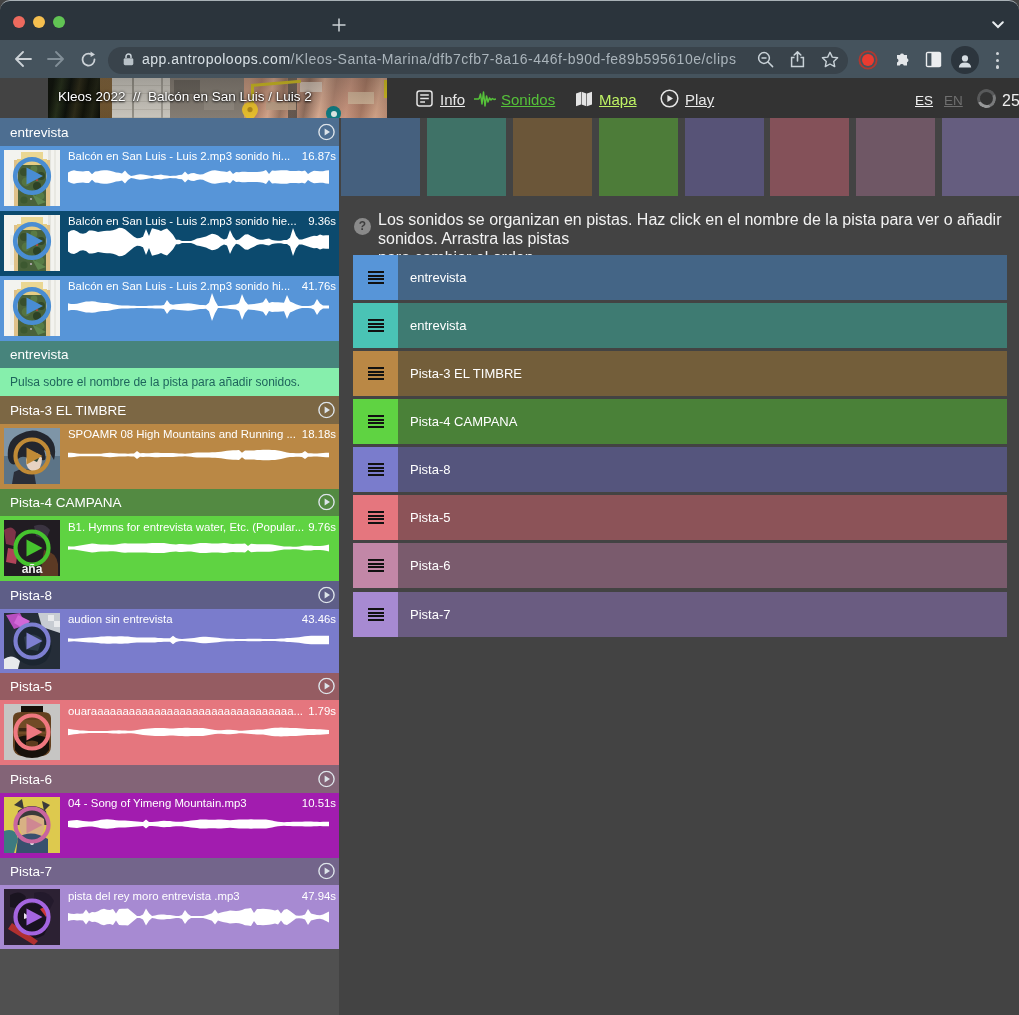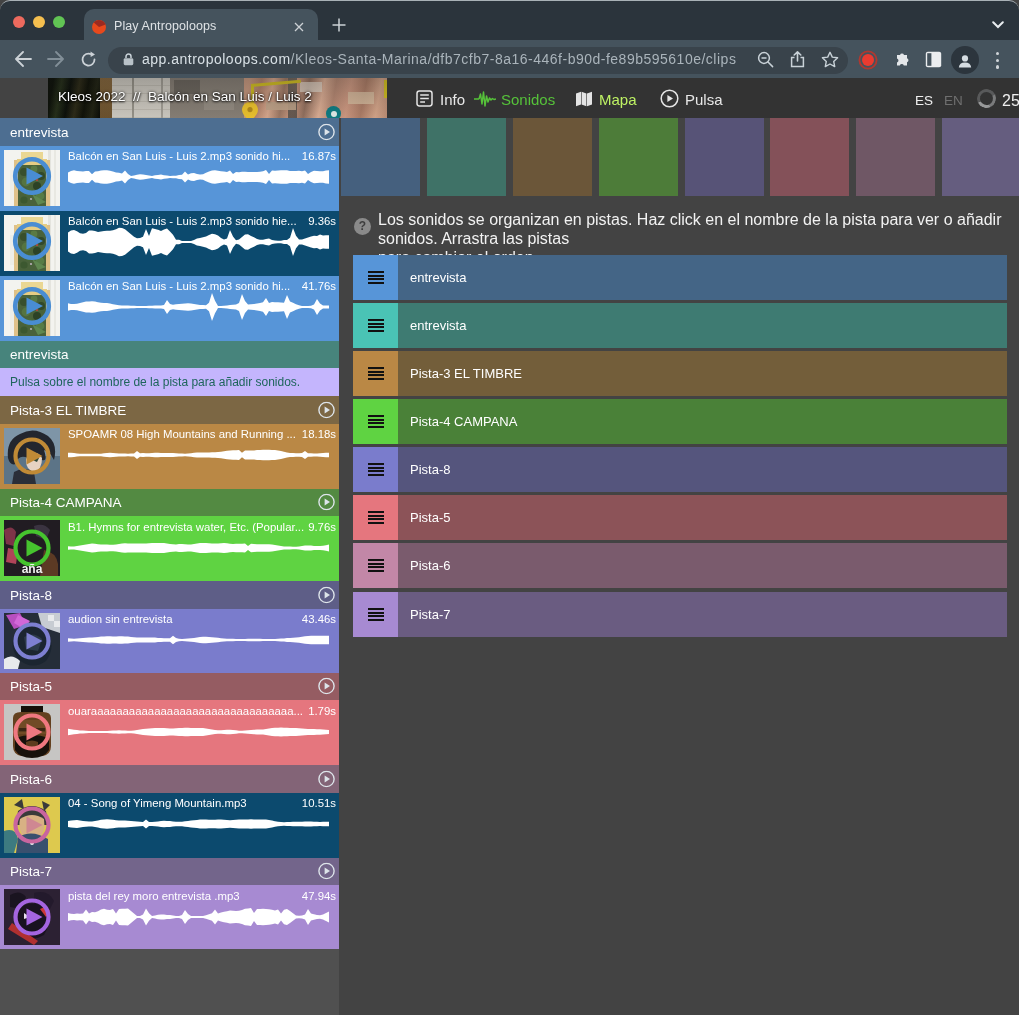--- a/index.html
+++ b/index.html
@@ -11,21 +11,21 @@
 .navbar { position:absolute; left:0; top:40px; width:1019px; height:38px; background:#45535d; }
 .pill { position:absolute; left:108px; top:7px; width:740px; height:26.5px; border-radius:13.5px; background:#39434b; }
 .url { position:absolute; left:142px; top:11px; font-size:14px; letter-spacing:0.5px; white-space:nowrap; }
 .dom { color:#d8e0e5; } .path { color:#aab4bb; }
 .avatar { position:absolute; left:951px; top:6px; width:28px; height:28px; border-radius:50%; background:#2c353d; }
 .avatar svg { position:absolute; left:6px; top:7px; }
 .dot { position:absolute; left:995.5px; width:3.4px; height:3.4px; border-radius:50%; background:#d0d5d9; }
 .appheader { position:absolute; left:0; top:78px; width:1019px; height:40px; background:#333333;margin-left:48px; }
 .photo { position:absolute; left:0; top:0; width:339px; height:40px; overflow:hidden; }
 .kleos { position:absolute; left:10px; top:11px; font-size:13.5px; color:#fff; text-shadow:0 0 3px rgba(0,0,0,0.9), 0 1px 2px rgba(0,0,0,0.8); white-space:nowrap; }
-.menu .mt { position:absolute; top:91px; font-size:15px; }
+.menu .mt { position:absolute; top:91px; font-size:15px;text-decoration:underline; }
 .menu svg, .menu span { transform:translateY(-78px); }
 .spin { position:absolute; left:929px; top:89px; width:19px; height:19px; border-radius:50%;
   border:3.6px solid #58595a; border-bottom-color:#98999a; border-right-color:#7a7b7c; transform:translateY(-78px) rotate(20deg); }
 .sidebar { position:absolute; left:0; top:118px; width:339px; height:897px; background:#505050; }
 .shdr { position:absolute; left:0; width:339px; color:#fff; font-size:13.5px; }
 .shdr span { position:absolute; left:10px; top:50%; transform:translateY(-50%); }
 .pbtn { position:absolute; right:4px; top:50%; transform:translateY(-50%); width:17px; height:17px; }
 .sclip { position:absolute; left:0; width:339px; }
 .th { position:absolute; left:4px; top:4px; }
 .ct { position:absolute; left:68px; top:4.5px; width:268px; display:flex; color:#fff; font-size:11.4px; letter-spacing:0; }
@@ -42,30 +42,20 @@
 .bars { position:absolute; left:14.5px; top:16px; width:16px; height:13px;
   background:repeating-linear-gradient(to bottom,#111 0,#111 2.2px,transparent 2.2px,transparent 3.6px); }
 .tname { position:absolute; left:45px; top:0; width:609px; height:45px; color:#fff; font-size:13px; line-height:45px; padding-left:12px; }
 </style></head>
 <body>
 
 <div class="tabbar">
  <div class="tl" style="left:13px;background:#ed6a5e"></div>
  <div class="tl" style="left:32.5px;background:#f5bf4f"></div>
  <div class="tl" style="left:52.5px;background:#61c454"></div>
- <div class="tab">
-   <svg width="14" height="14" viewBox="0 0 14 14" style="position:absolute;left:8px;top:11px">
-        <circle cx="7" cy="7" r="7" fill="#e8491c"></circle>
-        <path d="M7 7 L13.6 4.6 A7 7 0 0 0 1.8 2.4 Z" fill="#9c2a20"></path>
-      </svg>
-   <span class="tabt">Play Antropoloops</span>
-   <svg width="10" height="10" viewBox="0 0 10 10" style="position:absolute;right:14px;top:13px">
-        <path d="M1 1 L9 9 M9 1 L1 9" stroke="#ccd1d5" stroke-width="1.3"></path>
-      </svg>
- </div>
  <svg width="14" height="14" viewBox="0 0 14 14" style="position:absolute;left:332px;top:17px">
       <path d="M7 0.5 V13.5 M0.5 7 H13.5" stroke="#ccd1d5" stroke-width="1.5"></path>
     </svg>
  <svg width="12" height="8" viewBox="0 0 12 8" style="position:absolute;left:992px;top:20px">
       <path d="M1.2 1.2 L6 6 L10.8 1.2" fill="none" stroke="#e8ecef" stroke-width="2" stroke-linecap="round"></path>
     </svg>
 </div>
 <div class="navbar">
  <svg width="18" height="16" viewBox="0 0 18 16" style="position:absolute;left:14px;top:11px">
       <path d="M9 1 L2 8 L9 15 M2.3 8 H17" fill="none" stroke="#ccd2d7" stroke-width="1.8" stroke-linecap="round" stroke-linejoin="round"></path>
@@ -155,21 +145,21 @@
       </svg>
  <span class="mt" style="left:453px;color:#56c23a">Sonidos</span>
  <svg width="18" height="16" viewBox="0 0 18 16" style="position:absolute;left:527px;top:91px">
         <path d="M1 2.5 L6 0.8 V13.5 L1 15.2 Z M6.6 0.8 L11.4 2.5 V15.2 L6.6 13.5 Z M12 2.5 L17 0.8 V13.5 L12 15.2 Z" fill="#e4e4e4"></path>
       </svg>
  <span class="mt" style="left:551px;color:#bef264">Mapa</span>
  <svg width="19" height="19" viewBox="0 0 19 19" style="position:absolute;left:612px;top:89px">
         <circle cx="9.5" cy="9.5" r="8.3" fill="none" stroke="#e4e4e4" stroke-width="1.5"></circle>
         <path d="M7.4 6 L13 9.5 L7.4 13 Z" fill="#e4e4e4"></path>
       </svg>
- <span class="mt" style="left:637px;color:#e8e8e8">Pulsa</span>
+ <span class="mt" style="left:637px;color:#e8e8e8">Play</span>
  <span class="mt" style="left:867px;top:92.5px;font-size:13.5px;color:#f0f0f0">ES</span>
  <span class="mt" style="left:896px;top:92.5px;font-size:13.5px;color:#6f6f6f">EN</span>
  <div class="spin"></div>
  <span style="position:absolute;left:954px;top:92px;font-size:16px;color:#efefef">25 / 9</span>
  <svg width="17" height="17" viewBox="0 0 17 17" style="position:absolute;left:996px;top:90px">
         <circle cx="8.5" cy="8.5" r="7.7" fill="none" stroke="#a0a0a0" stroke-width="1.4"></circle>
         <circle cx="8.5" cy="6.7" r="2.5" fill="none" stroke="#a0a0a0" stroke-width="1.4"></circle>
         <path d="M3.4 13.6 Q5 10.6 8.5 10.6 Q12 10.6 13.6 13.6" fill="none" stroke="#a0a0a0" stroke-width="1.4"></path>
       </svg>
 </div>
@@ -283,21 +273,21 @@
     </div>
 <div class="wfw" style="top:16.5px;height:30px">
       <svg class="wf" width="266" height="30" viewBox="0 -15 266 30">
         <path d="M0,0 L0,-3.7 L3,-3.1 L6,-2.9 L9,-3.2 L12,-4.0 L15,-4.8 L18,-5.4 L21,-5.6 L24,-5.7 L27,-5.4 L30,-4.7 L33,-4.2 L36,-4.1 L39,-4.0 L42,-3.6 L45,-2.8 L48,-2.2 L51,-1.7 L54,-1.5 L57,-1.4 L60,-1.5 L63,-1.3 L66,-1.2 L69,-1.0 L72,-1.0 L75,-1.0 L78,-1.1 L81,-1.2 L84,-1.3 L87,-1.4 L90,-1.4 L93,-1.5 L96,-2.1 L99,-7 L102,-3.1 L105,-2.2 L108,-2.7 L111,-2.9 L114,-3.2 L117,-3.5 L120,-3.8 L123,-3.5 L126,-3.0 L129,-2.4 L132,-2.1 L135,-1.9 L138,-1.7 L141,-4.2 L144,-14 L147,-6.3 L150,-1.1 L153,-1.0 L156,-1.2 L159,-1.5 L162,-1.9 L165,-2.3 L168,-2.4 L171,-3.9 L174,-13 L177,-5.9 L180,-2.6 L183,-2.8 L186,-3.1 L189,-3.5 L192,-4.0 L195,-4.7 L198,-9 L201,-4.0 L204,-5.0 L207,-4.8 L210,-4.7 L213,-4.4 L216,-4.3 L219,-12 L222,-5.4 L225,-4.2 L228,-2.8 L231,-1.7 L234,-1.0 L237,-1.0 L240,-1.1 L243,-1.2 L246,-2.4 L249,-8 L252,-3.6 L255,-1.6 L258,-1.5 L261,-1.4 L261,0 L261,1.4 L258,1.5 L255,1.6 L252,3.6 L249,8 L246,2.4 L243,1.2 L240,1.1 L237,1.0 L234,1.0 L231,1.7 L228,2.8 L225,4.2 L222,5.4 L219,12 L216,4.3 L213,4.4 L210,4.7 L207,4.8 L204,5.0 L201,4.0 L198,9 L195,4.7 L192,4.0 L189,3.5 L186,3.1 L183,2.8 L180,2.6 L177,5.9 L174,13 L171,3.9 L168,2.4 L165,2.3 L162,1.9 L159,1.5 L156,1.2 L153,1.0 L150,1.1 L147,6.3 L144,14 L141,4.2 L138,1.7 L135,1.9 L132,2.1 L129,2.4 L126,3.0 L123,3.5 L120,3.8 L117,3.5 L114,3.2 L111,2.9 L108,2.7 L105,2.2 L102,3.1 L99,7 L96,2.1 L93,1.5 L90,1.4 L87,1.4 L84,1.3 L81,1.2 L78,1.1 L75,1.0 L72,1.0 L69,1.0 L66,1.2 L63,1.3 L60,1.5 L57,1.4 L54,1.5 L51,1.7 L48,2.2 L45,2.8 L42,3.6 L39,4.0 L36,4.1 L33,4.2 L30,4.7 L27,5.4 L24,5.7 L21,5.6 L18,5.4 L15,4.8 L12,4.0 L9,3.2 L6,2.9 L3,3.1 L0,3.7 Z" fill="#fff"></path>
       </svg>
     </div>
   </div>
 <div class="shdr" style="top:340.5px;height:27.5px;background:#47847c">
     <span>entrevista</span>
   </div>
-<div class="smsg" style="top:368px;height:28px;background:#c4b5fd">Pulsa sobre el nombre de la pista para añadir sonidos.</div>
+<div class="smsg" style="top:368px;height:28px;background:#86efac">Pulsa sobre el nombre de la pista para añadir sonidos.</div>
 <div class="shdr" style="top:396px;height:27.5px;background:#7c6744">
     <span>Pista-3 EL TIMBRE</span>
     <div class="pbtn"><svg width="17" height="17" viewBox="0 0 17 17">
         <circle cx="8.5" cy="8.5" r="7.6" fill="none" stroke="#dde4ea" stroke-width="1.4"></circle>
         <path d="M6.6 5 L12 8.5 L6.6 12 Z" fill="#dde4ea"></path>
       </svg></div>
   </div>
 <div class="sclip" style="top:423.5px;height:65px;background:#ba8845">
     <svg class="th" width="56" height="56" viewBox="0 0 56 56">
       <rect width="56" height="56" fill="#7e95a7"></rect>
@@ -408,21 +398,21 @@
       </svg>
     </div>
   </div>
 <div class="shdr" style="top:765px;height:27.5px;background:#836477">
     <span>Pista-6</span>
     <div class="pbtn"><svg width="17" height="17" viewBox="0 0 17 17">
         <circle cx="8.5" cy="8.5" r="7.6" fill="none" stroke="#dde4ea" stroke-width="1.4"></circle>
         <path d="M6.6 5 L12 8.5 L6.6 12 Z" fill="#dde4ea"></path>
       </svg></div>
   </div>
-<div class="sclip" style="top:792.5px;height:65px;background:#0c4a6e">
+<div class="sclip" style="top:792.5px;height:65px;background:#a21caf">
     <svg class="th" width="56" height="56" viewBox="0 0 56 56">
       <rect width="56" height="56" fill="#ddc94e"></rect>
 <path d="M0 34 Q12 30 14 42 L10 56 L0 56 Z" fill="#3d7a80"></path>
 <path d="M14 14 Q28 4 42 14 L44 28 L12 28 Z" fill="#3a3a3a"></path>
 <path d="M10 8 L18 2 L20 12 Z" fill="#3a3a3a"></path>
 <path d="M38 4 L46 8 L40 14 Z" fill="#3a3a3a"></path>
 <path d="M16 22 Q28 14 40 22 Q42 36 34 42 Q24 46 18 38 Q14 30 16 22 Z" fill="#d8b184"></path>
 <path d="M14 40 Q28 32 44 42 L44 56 L12 56 Z" fill="#39506e"></path>
 <circle cx="28" cy="46" r="2" fill="#f0f0f0"></circle>
 <circle cx="28" cy="28" r="16.5" fill="none" stroke="#c9659f" stroke-width="4.2"></circle>

